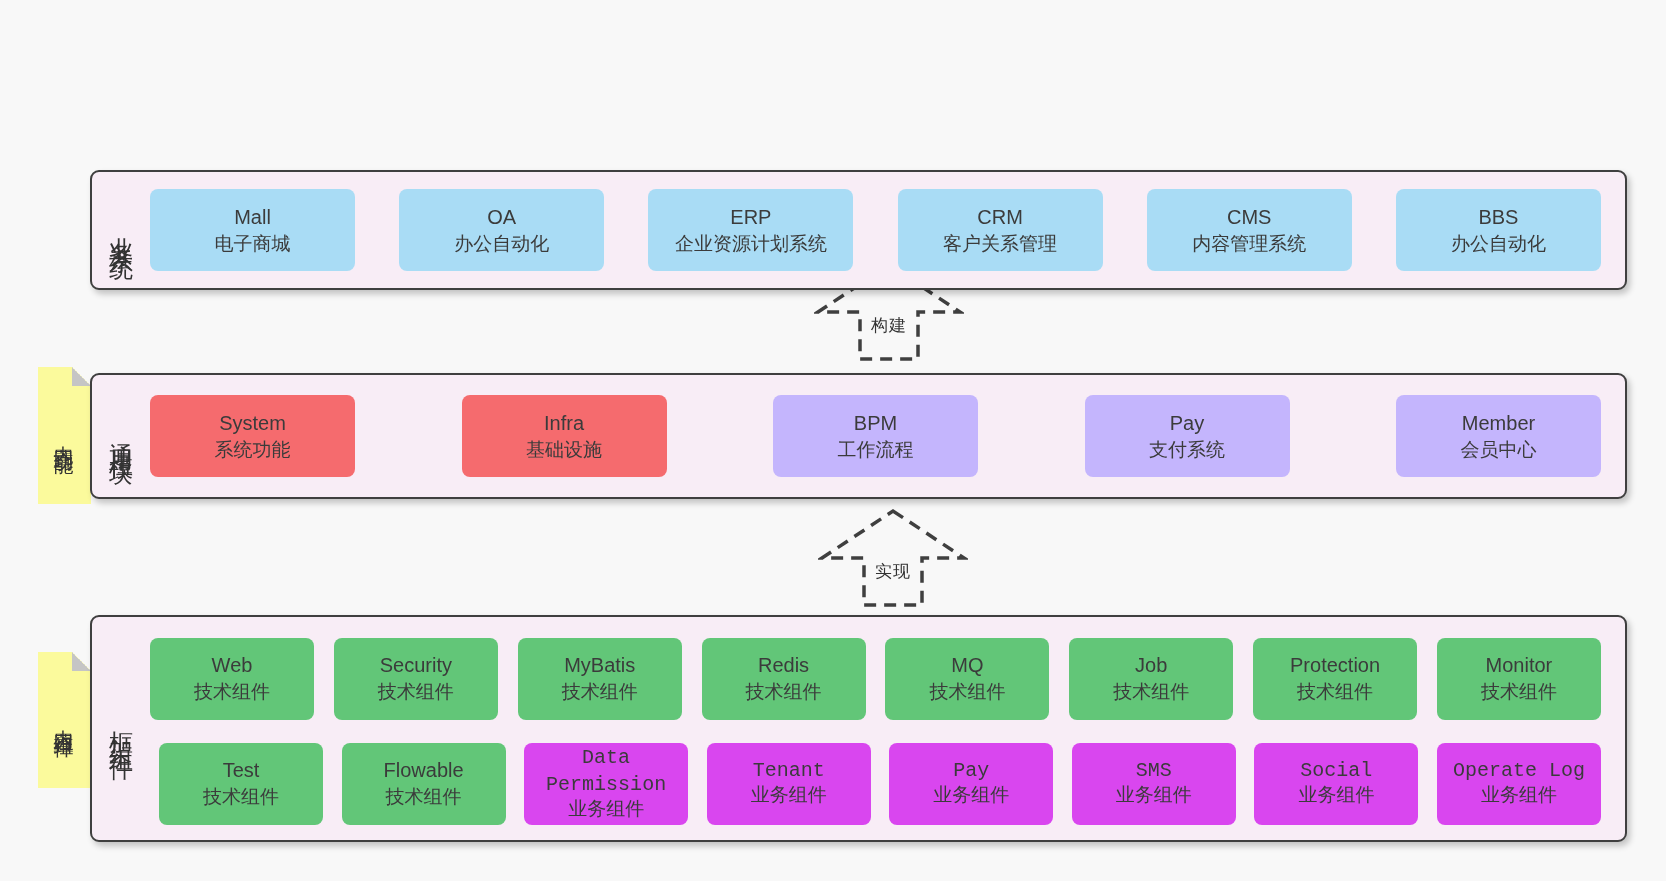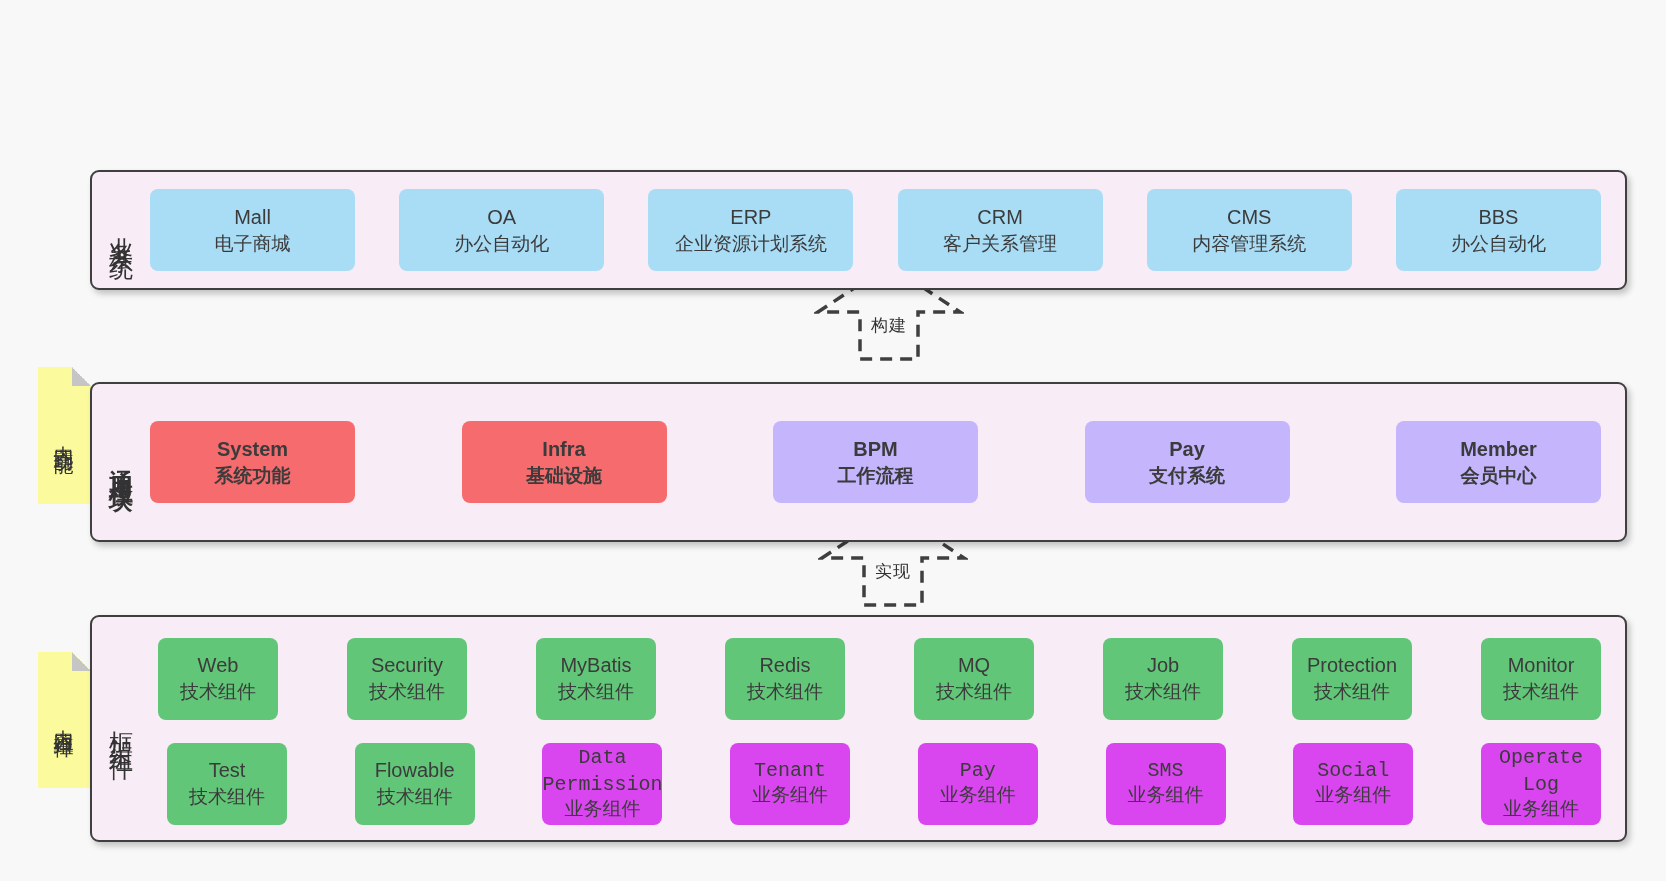--- a/index.html
+++ b/index.html
@@ -13,21 +13,21 @@
 
   
   .section{
     position:absolute;left:90px;width:1537px;
     background:#f8edf6;
     border:2px solid #3f3f3f;border-radius:9px;
     box-shadow:3px 4px 6px rgba(0,0,0,0.22);
     box-sizing:border-box;z-index:2;
   }
   .section-1{top:122px;height:120px;margin-top:48px;}
-  .section-2{top:382px;height:160px;font-weight:bold;}
+  .section-2{top:373px;height:126px;}
   .section-3{top:615px;height:227px;}
 
   .v-label{
     position:absolute;left:13px;top:50%;transform:translateY(-50%);
     writing-mode:vertical-rl;text-orientation:upright;
     font-size:24px;letter-spacing:6px;color:#333;white-space:nowrap;
   }
   .section-3 .v-label{letter-spacing:9px;}
 
   
@@ -39,21 +39,21 @@
   .section-3 .row-a{top:20px;height:83px;}
   .section-3 .row-b{top:125px;height:83px;padding-left:9px;}
 
   .box{
     height:82px;border-radius:8px;
     display:flex;flex-direction:column;justify-content:center;
     text-align:center;line-height:1.35;
     flex:0 0 auto;
   }
   .wide .box{width:205px;}
-  .grid8 .box{width:120px;margin-left:8px;}
+  .grid8 .box{width:164px;}
   .box .en{font-size:20px;}
   .box .cn{font-size:19px;}
   .blue{background:#a9dcf5;}
   .red{background:#f56b6e;}
   .pink{background:#c4b5fd;}
   .green{background:#62c678;}
   .lightgreen{background:#d946ef;font-family:Liberation Mono, monospace;}
 
   
   .note{

